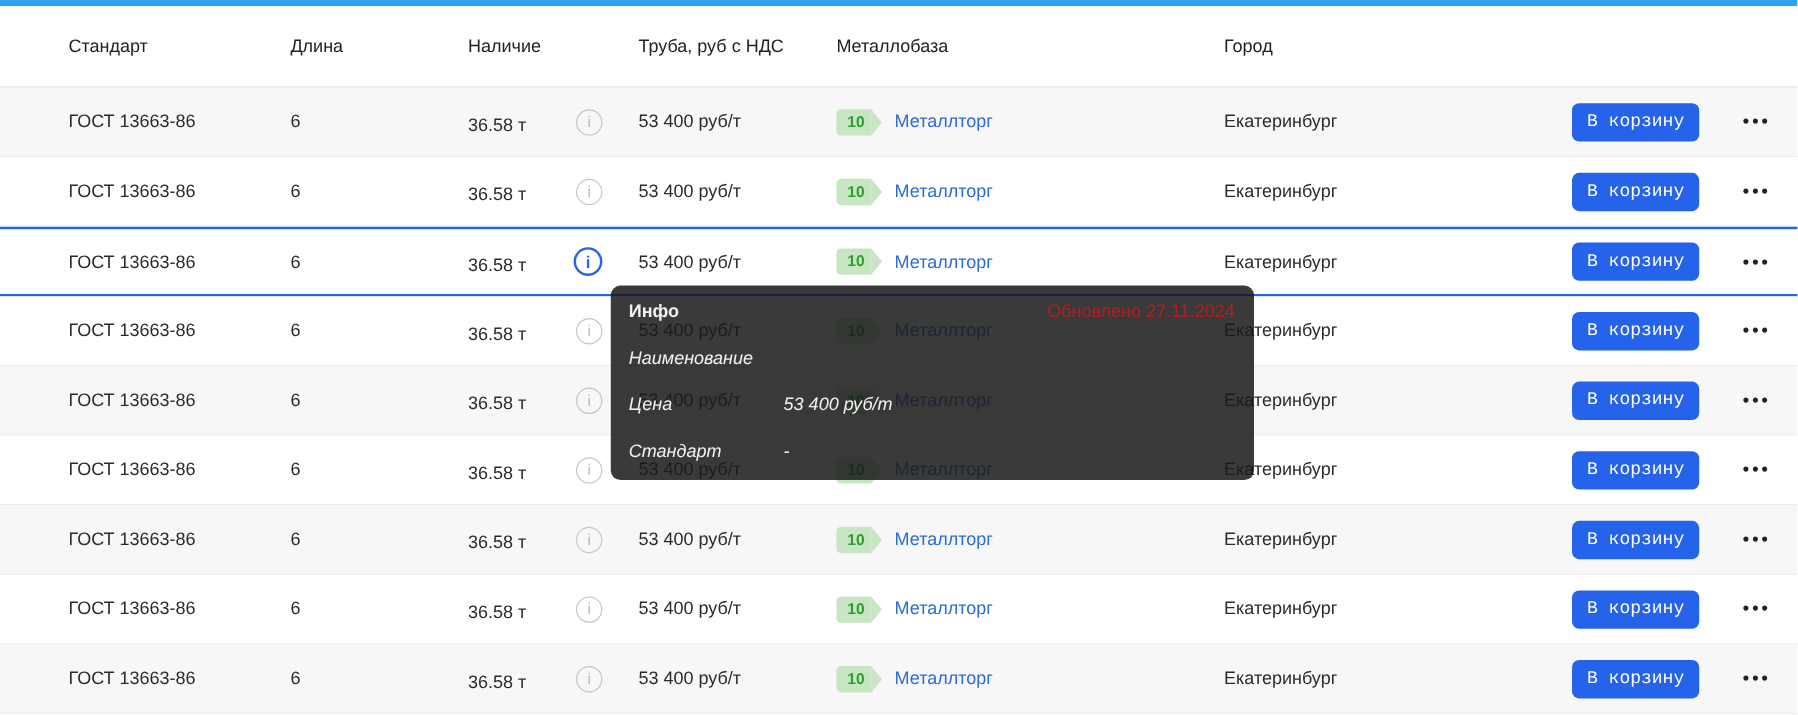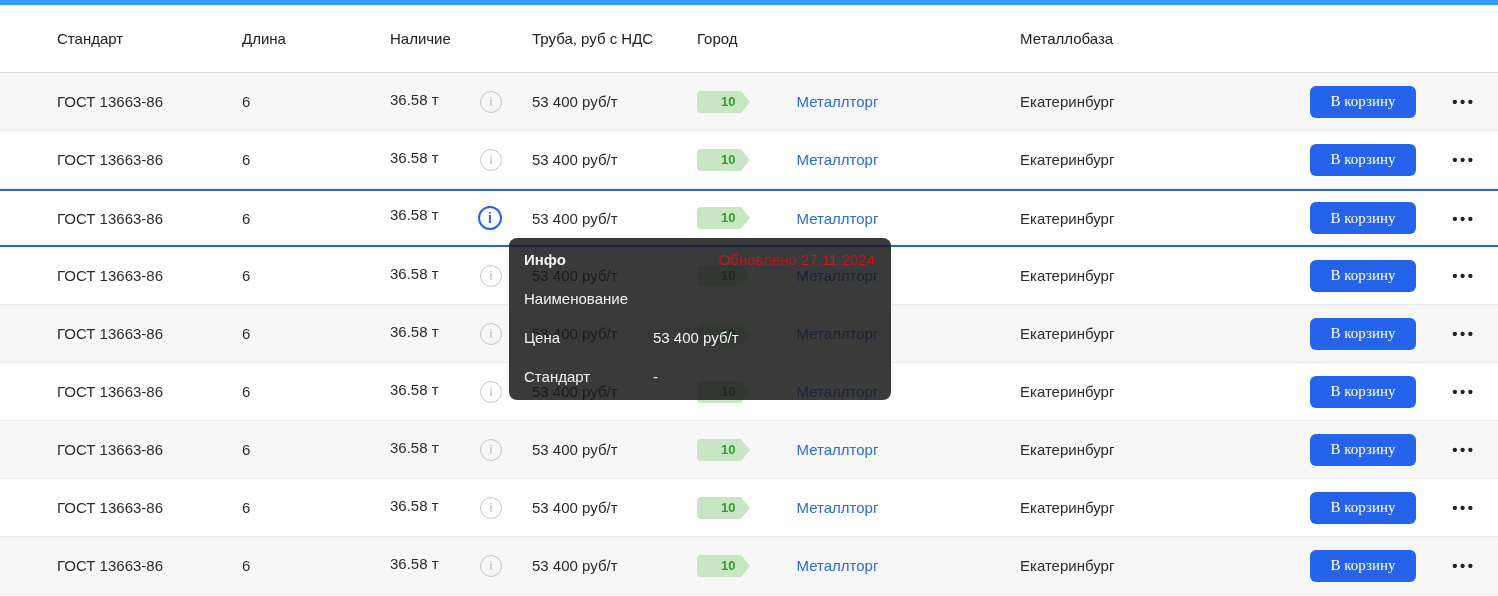--- a/index.html
+++ b/index.html
@@ -34,21 +34,21 @@
     background: #ffffff;
   }
   .row.shaded { background: #f7f7f7; }
   .row.active {
     background: #ffffff;
     border-top: 2px solid #2563eb;
     border-bottom: 2px solid #2563eb;
   }
   .stock-cell {
     display: flex;
-    align-items: flex-start;
+    align-items: flex-end;
     justify-content: space-between;
     padding-right: 30px;
   }
   .info-icon {
     width: 22px; height: 22px;
     border: 1.5px solid #c6c6c6;
     color: #b8b8b8;
     border-radius: 50%;
     display: flex; align-items: center; justify-content: center;
     font-size: 13px;
@@ -60,95 +60,95 @@
     border: 2px solid #2563eb;
     color: #2563eb;
     font-weight: bold;
     width: 24px; height: 24px;
     font-size: 14px;
   }
   .vendor-cell { display: flex; align-items: center; }
   .badge {
     position: relative;
     height: 22px; line-height: 22px;
-    padding: 0 6px 0 24px;
+    padding: 0 6px 0 9px;
     background: #c8e6c3;
     color: #2f9e2f;
     font-size: 13px;
     font-weight: bold;
     border-radius: 4px 0 0 4px;
     margin-right: 19px;
     flex-shrink: 0;
   }
   .badge::after {
     content: "";
     position: absolute;
     left: 100%; top: 0;
     width: 0; height: 0;
     border-top: 11px solid transparent;
     border-bottom: 11px solid transparent;
     border-left: 9px solid #c8e6c3;
   }
-  .vendor-link { color: #2e6bd4; cursor: pointer; text-decoration: none; margin-left: 36px; }
+  .vendor-link { color: #2e6bd4; cursor: pointer; text-decoration: none; }
   .cart-button {
     width: 106px; height: 32px;
     background: #2563eb;
     color: #ffffff;
     border: none;
     border-radius: 6px;
     font-size: 15px;
-    font-family: Liberation Serif, serif;
+    font-family: Liberation Mono, monospace;
     cursor: pointer;
   }
   .more-button {
     background: none; border: none;
     color: #222222;
     font-size: 15px;
     font-weight: bold;
     letter-spacing: 2.5px;
     cursor: pointer;
     justify-self: center;
     font-family: inherit;
     padding-left: 2px;
   }
   .tooltip {
     position: absolute;
     left: 509px; top: 238px;
-    width: 382px;
+    width: 536px;
     background: rgba(26, 26, 26, 0.86);
     border-radius: 8px;
     color: #f2f2f2;
     padding: 13px 16px 15px 15px;
     font-size: 15px;
     z-index: 10;
   }
   .tooltip-header {
     display: flex;
     justify-content: space-between;
     align-items: baseline;
     margin-bottom: 16px;
   }
   .tooltip-title { font-weight: bold; }
   .tooltip-updated { color: #b91c1c; }
-  .tooltip-row { display: flex; margin-top: 22px; }
+  .tooltip-row { display: flex; margin-top: 22px; font-style: italic; }
   .tooltip-label { width: 129px; flex-shrink: 0; }
   .tooltip-value { flex: 1; }
 </style>
 </head>
 <body>
 
 <div class="top-bar"></div>
 
 <div class="thead grid-cols">
   <span>Стандарт</span>
   <span>Длина</span>
   <span>Наличие</span>
   <span>Труба, руб с НДС</span>
+  <span>Металлобаза</span>
   <span>Город</span>
-  <span>Металлобаза</span>
   <span></span>
     <span></span>
 </div>
 
 <div>
     <div class="row grid-cols shaded">
     <span>ГОСТ 13663-86</span>
     <span>6</span>
     <span class="stock-cell">
       <span>36.58 т</span>

